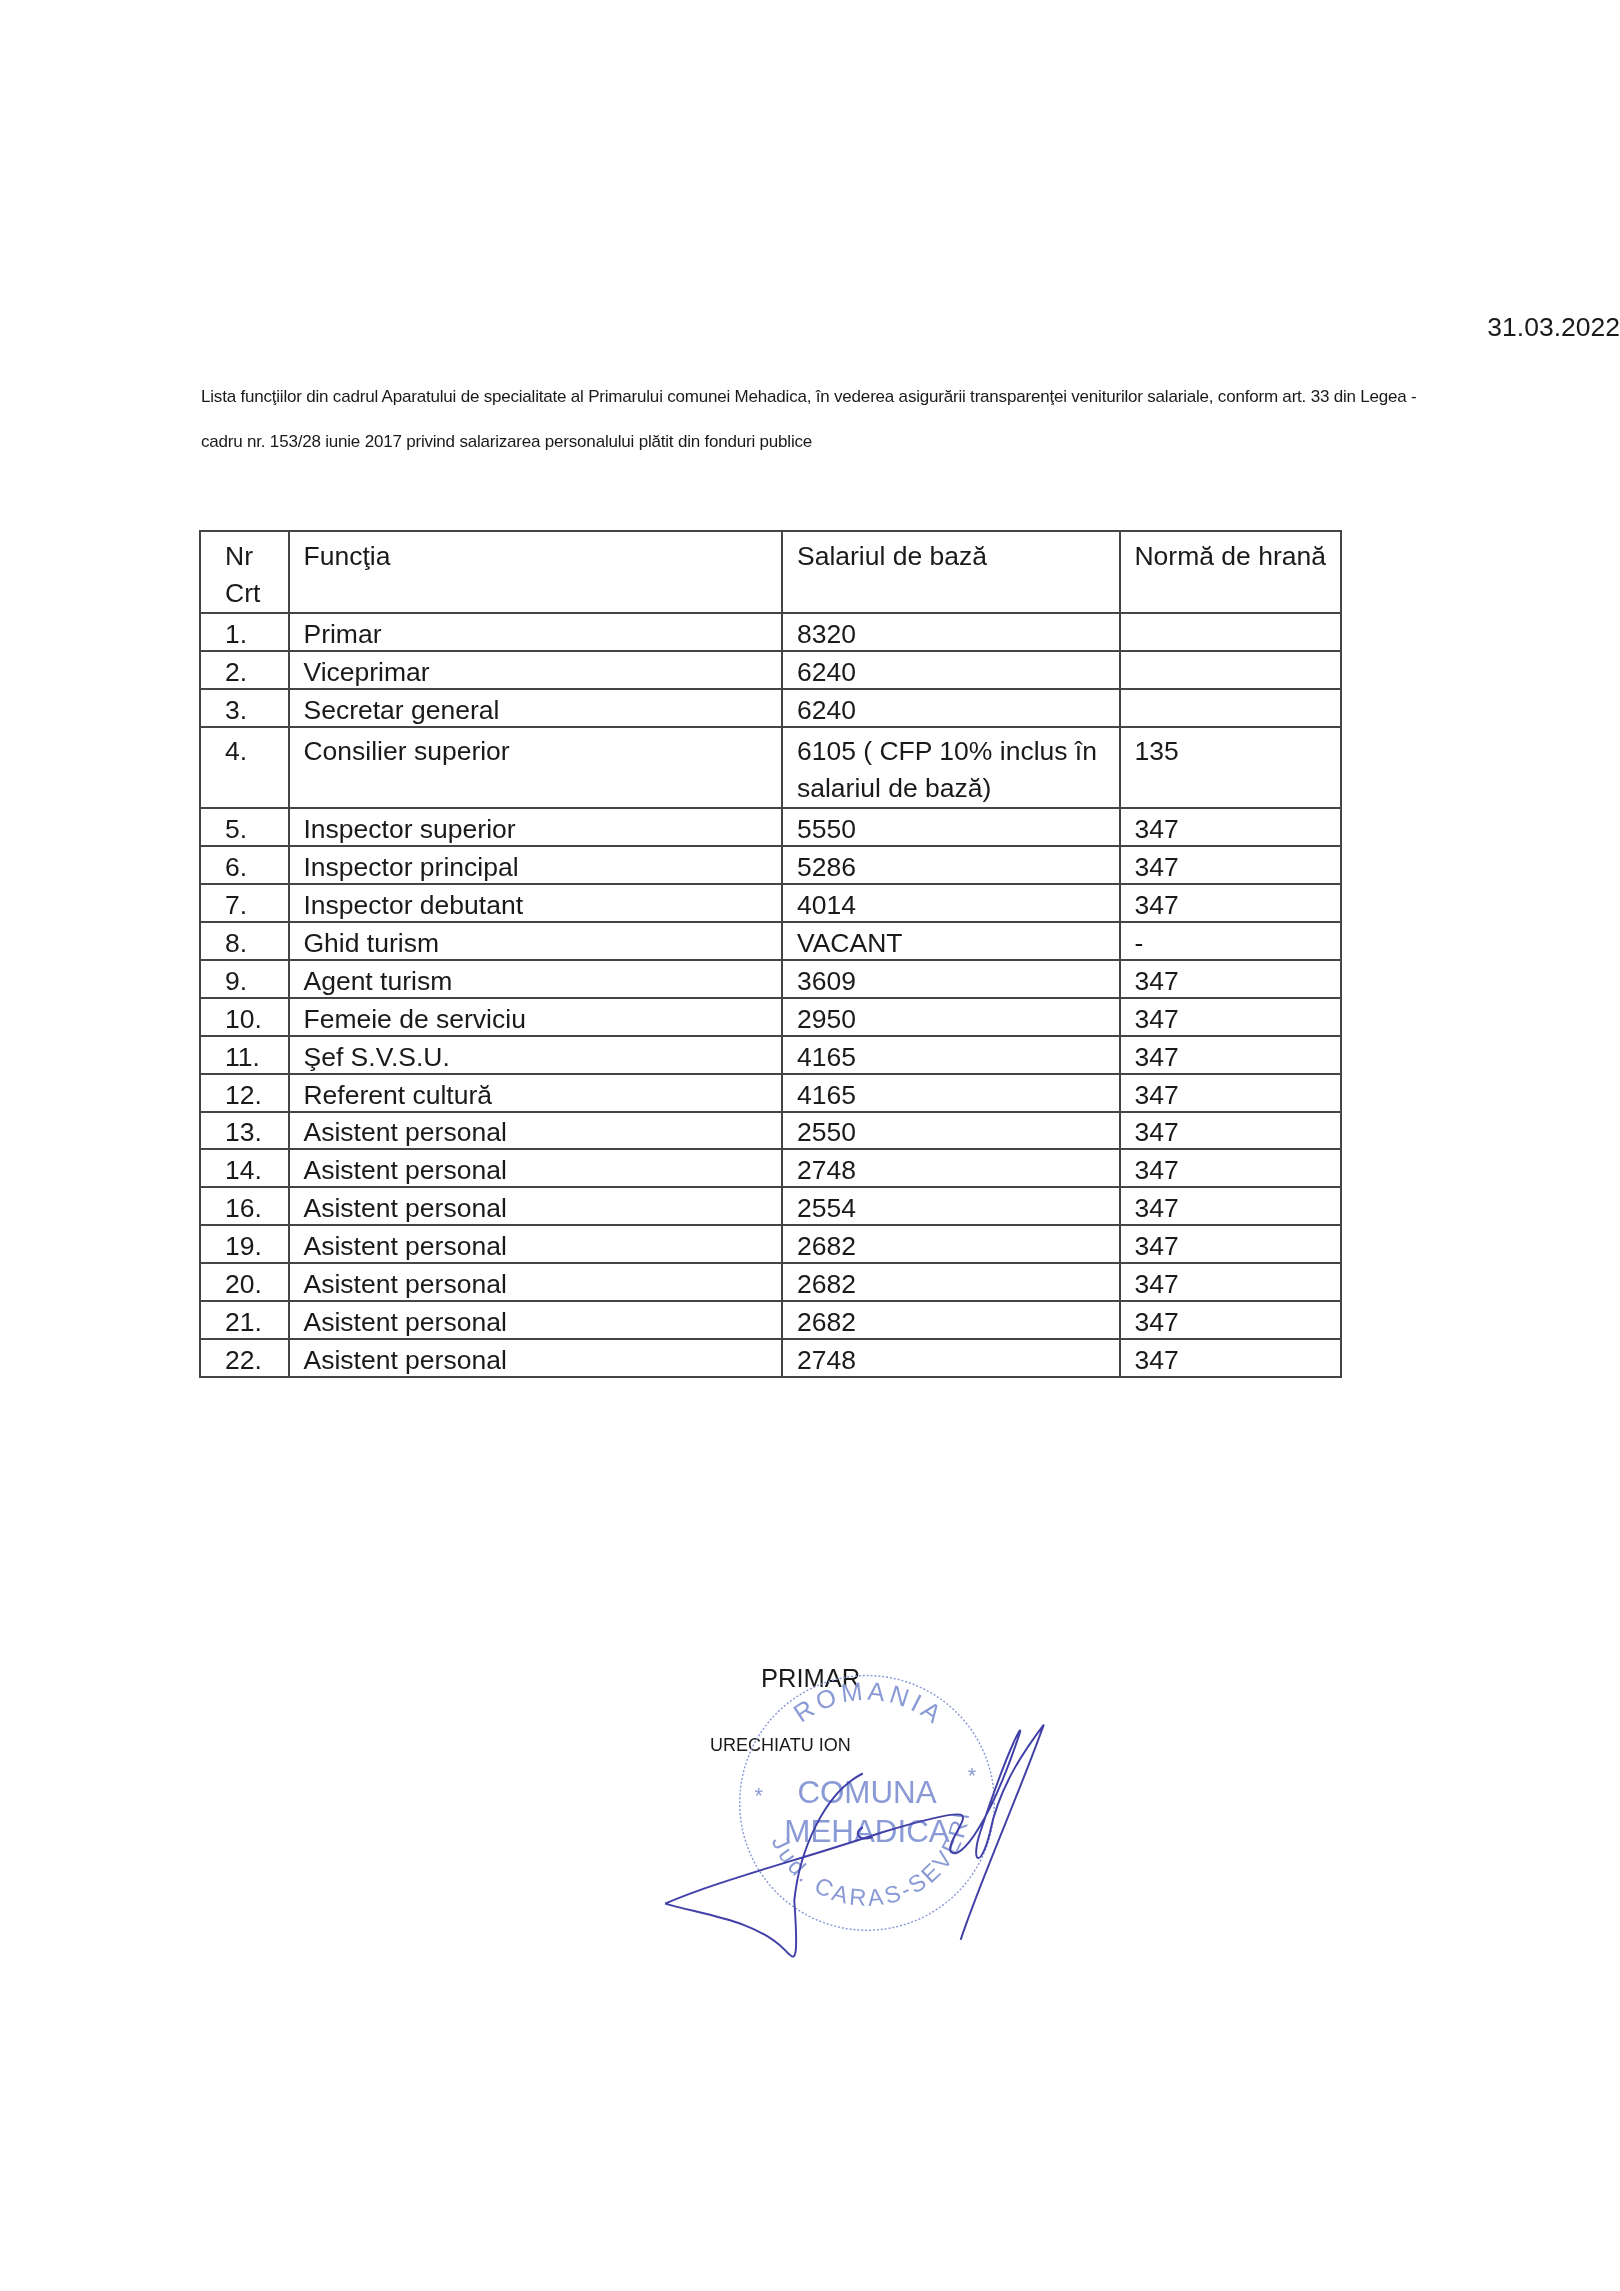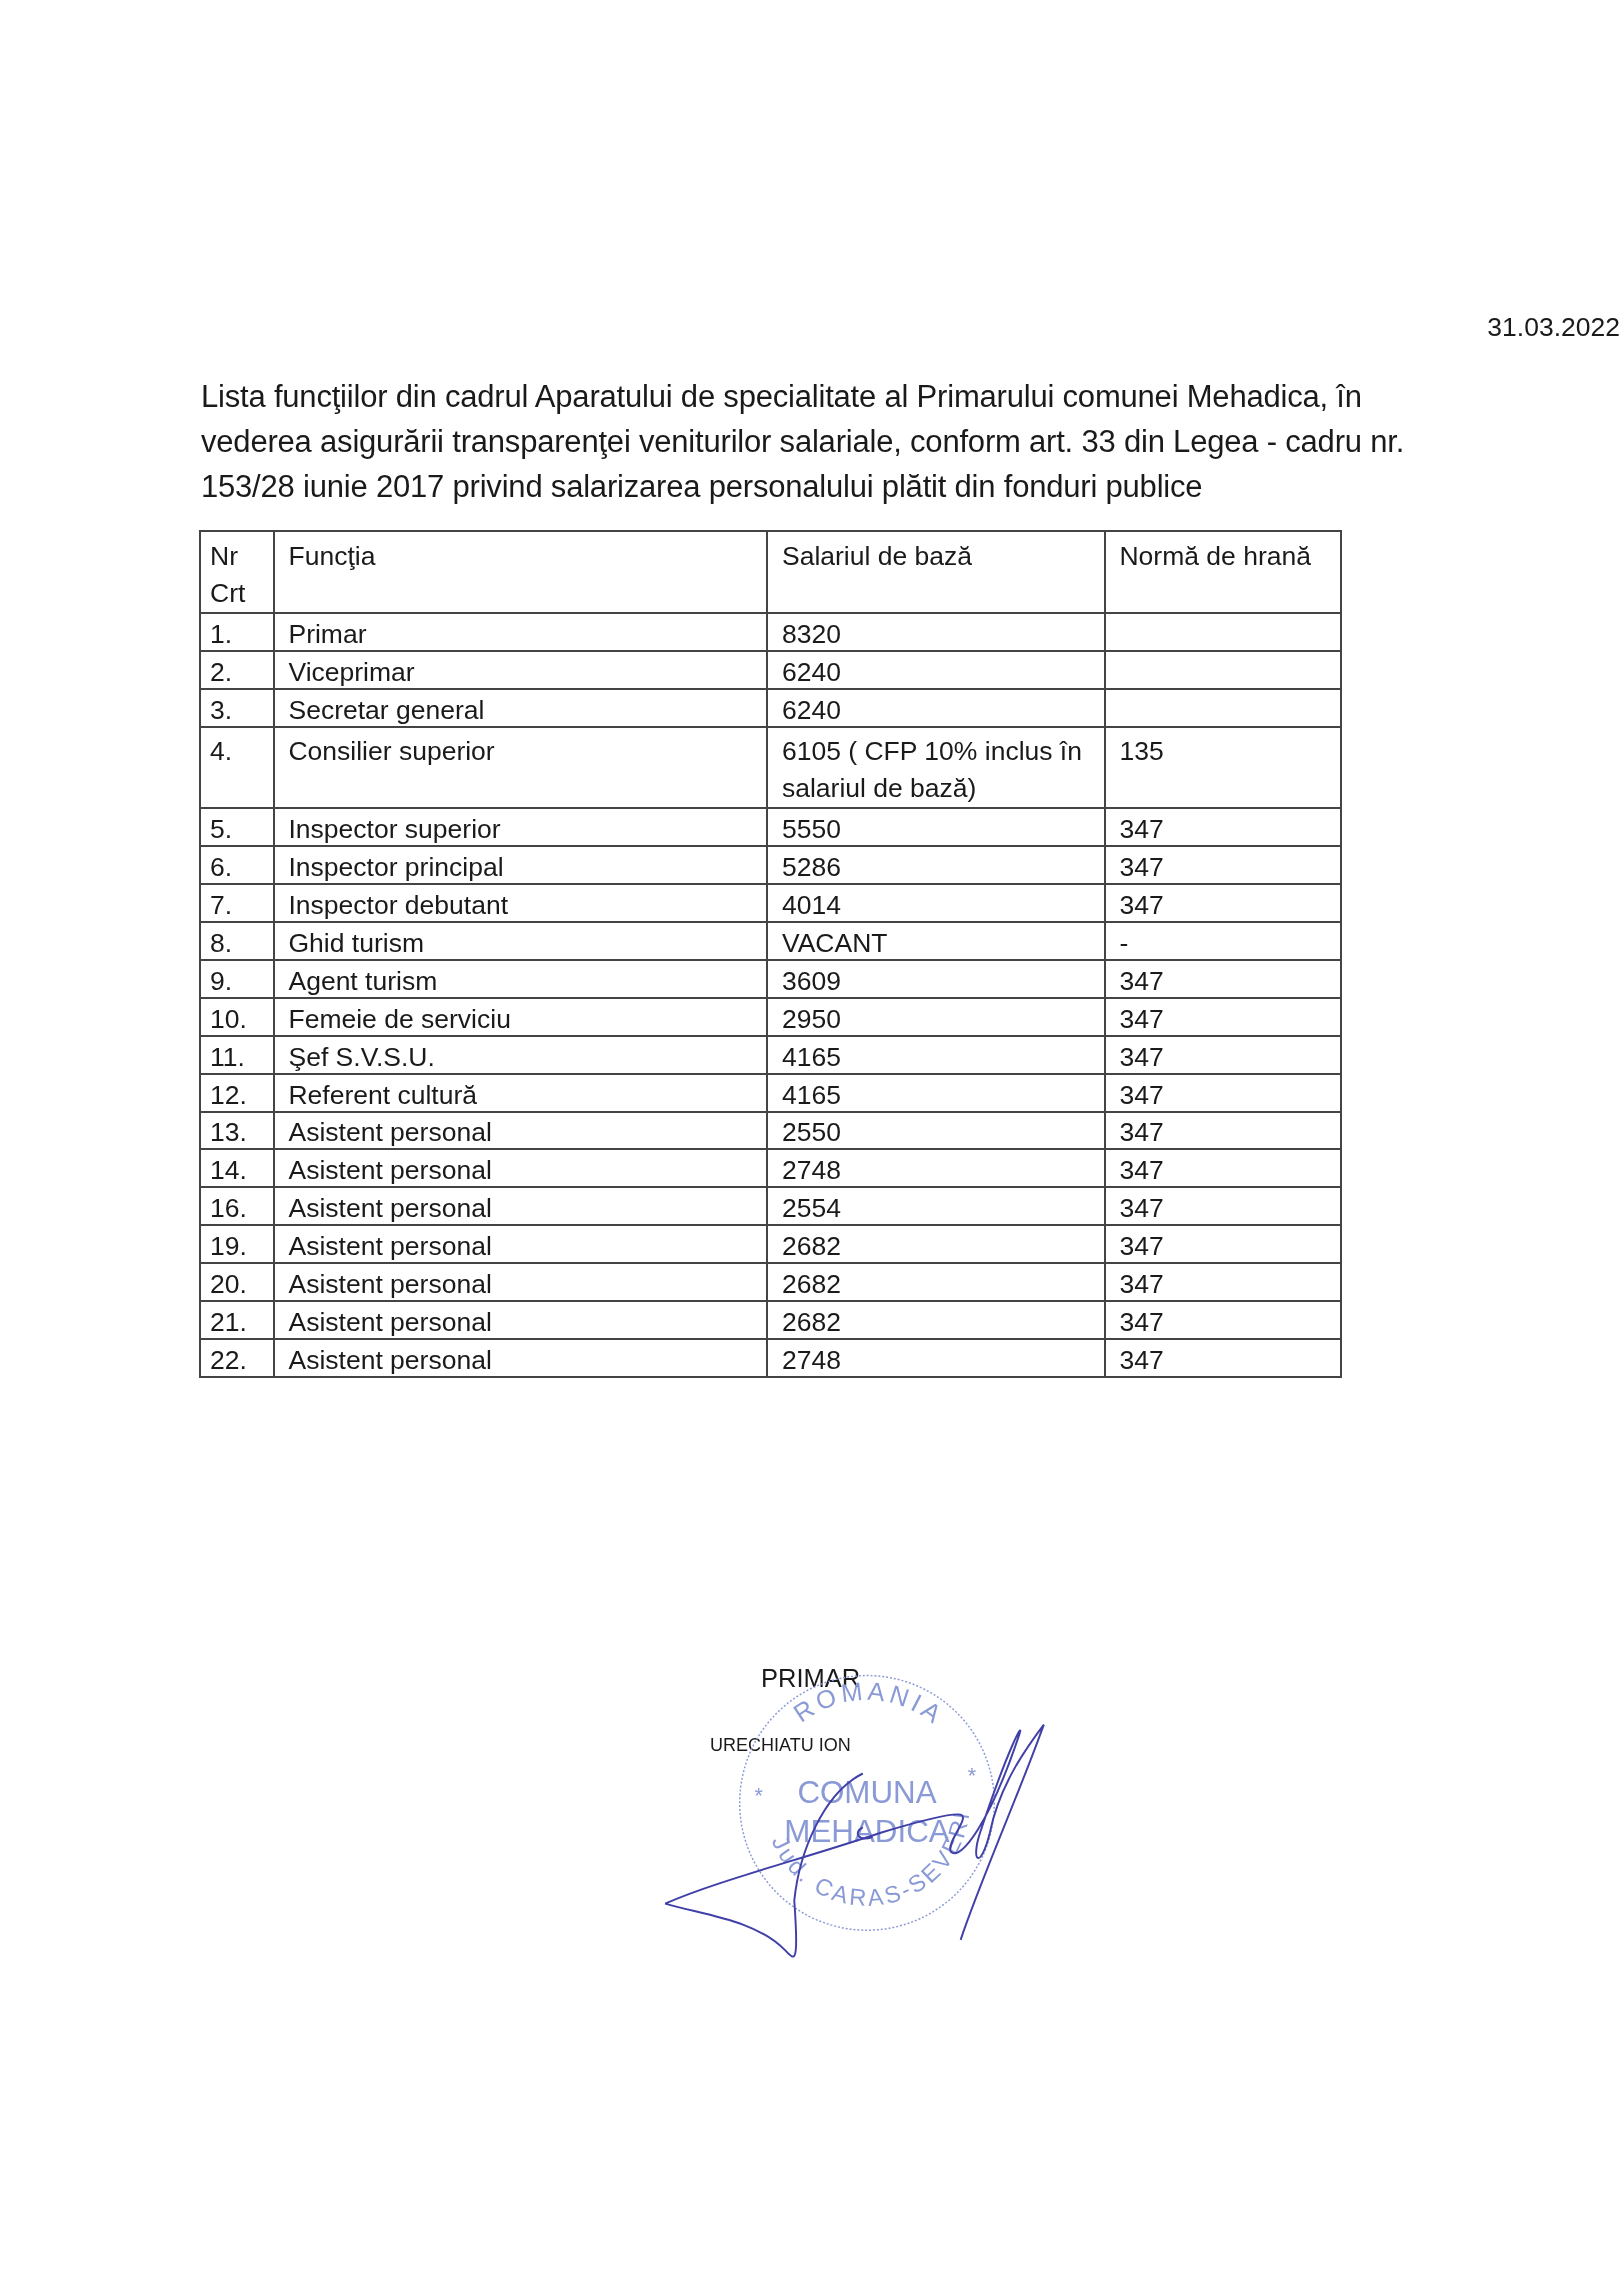--- a/index.html
+++ b/index.html
@@ -1,21 +1,21 @@
 <!DOCTYPE html>
 <html><head>
 <meta charset="utf-8">
 <style>
   html, body { margin:0; padding:0; background:#fff; }
   body { width:1620px; height:2292px; position:relative; overflow:hidden; font-family:"Liberation Sans", "DejaVu Sans", sans-serif; color:#1a1a1a; }
   .date { position:absolute; top:312px; left:0; width:1620px; text-align:right; font-size:26.5px; }
-  .intro { position:absolute; top:374px; left:201px; width:1245px; font-size:31px; line-height:45px; letter-spacing:-0.2px; }
+  .intro { position:absolute; top:374px; left:201px; width:1245px; font-size:17px; line-height:45px; letter-spacing:-0.2px; }
   table.main { position:absolute; top:530px; left:199px; width:1143px; border-collapse:collapse; font-size:26.5px; }
   table.main td { border:2px solid #444; vertical-align:top; padding:3.9px 7.8px 0 13.7px; height:32px; line-height:32px; }
-  table.main td.nr { width:55px; padding-left:9px;margin-left:32px; }
+  table.main td.nr { width:55px; padding-left:24px;margin-left:32px; }
   table.main td.fn { width:470px;margin-left:6px; }
   table.main td.sal { width:314px; }
   table.main tr.hdr td { height:71px; line-height:37px; padding-top:5.9px; }
   table.main tr.tall td { height:69px; line-height:37px; padding-top:5.9px; }
   .primar { position:absolute; top:1664px; left:761px; font-size:25.5px; }
   .name { position:absolute; top:1735px; left:710px; font-size:18px; }
   .stamp { position:absolute; top:1656px; left:725px; width:284px; height:284px; }
   .signature { position:absolute; top:1705px; left:657px; width:392px; height:274px; }
 </style>
 </head>

